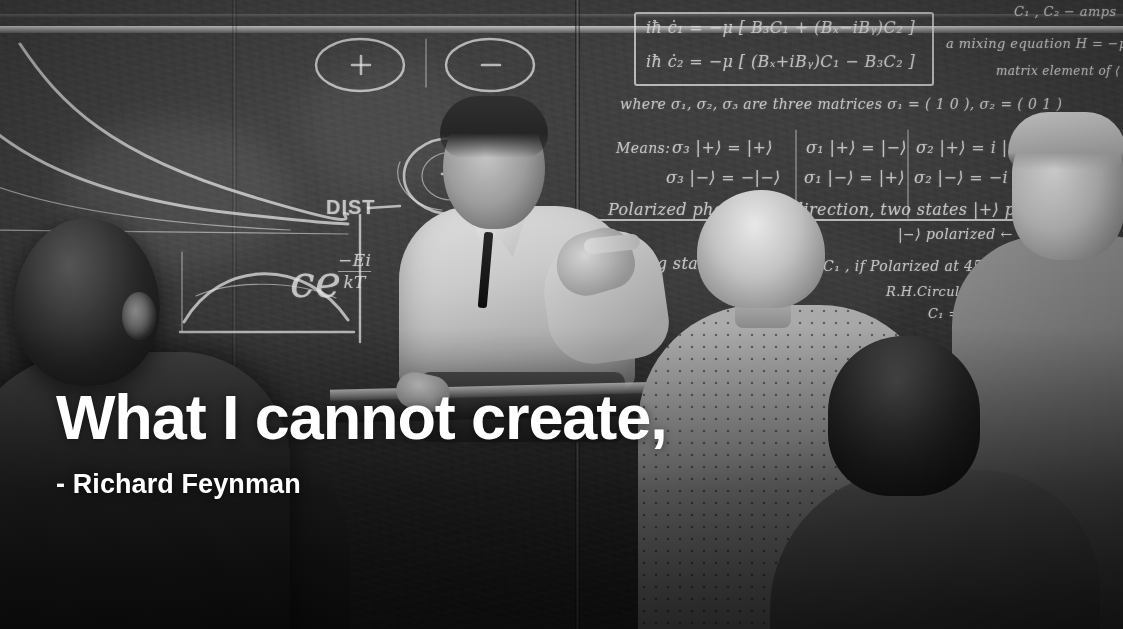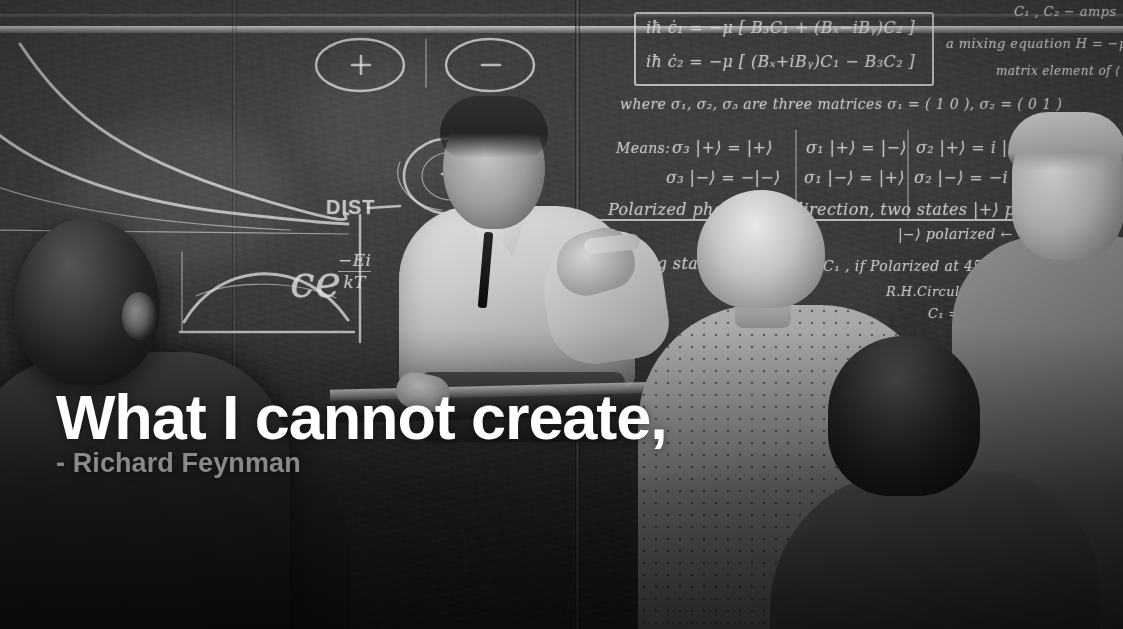--- a/index.html
+++ b/index.html
@@ -265,24 +265,25 @@
   .q-line{
     color:#ffffff;
     font-weight:bold;
     font-size:63px;
     line-height:62px;
     letter-spacing:-1.1px;
     white-space:nowrap;
     text-shadow:0 1px 10px rgba(0,0,0,.45);
   }
   #attribution{
-    color:#f97316;
+    color:#ffffff;
     font-weight:bold;
     font-size:27px;
     letter-spacing:.1px;
+    margin-top:21px;
     white-space:nowrap;
     text-shadow:0 1px 8px rgba(0,0,0,.5);
   }
 </style>
 </head>
 <body>
 
 <div id="stage">
 
   <div class="board"></div>

